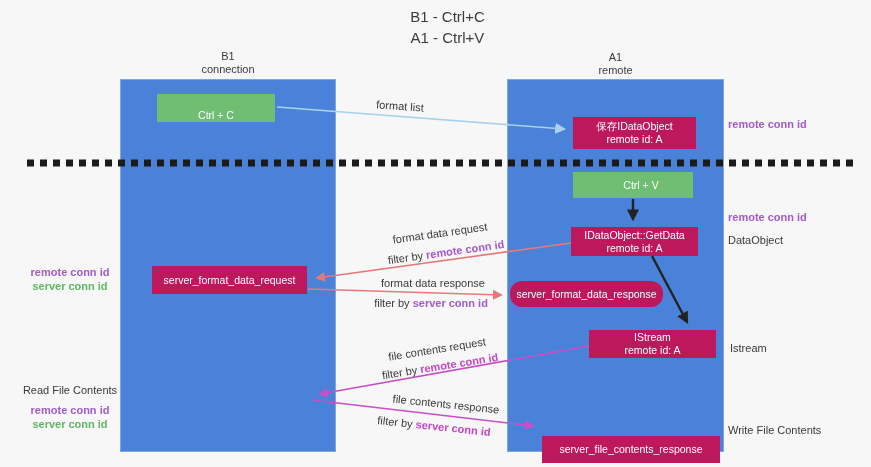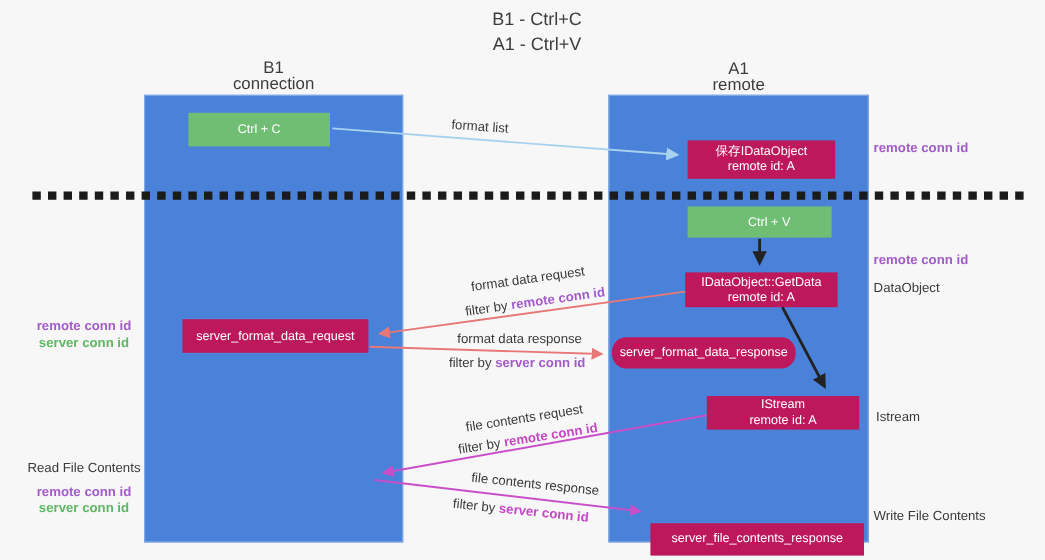--- a/index.html
+++ b/index.html
@@ -11,21 +11,21 @@
   }
   .abs { position:absolute; }
   .title {
     left:12px; top:6px; width:871px; text-align:center;
     font-size:15px; line-height:21px; color:#3c3c3c;
   }
   .col {
     background:#4a82d9; border:1px solid #7ea6e4;
   }
   .col-header {
-    text-align:center; font-size:14px; line-height:13px; color:#3b3b3b;
+    text-align:center; font-size:11px; line-height:13px; color:#3b3b3b;
   }
   .box {
     display:flex; flex-direction:column; align-items:center; justify-content:center;
     color:#ffffff; font-size:10.5px; line-height:13px; white-space:nowrap;
     text-align:center;
   }
   .box.green  { background:#6fbe73; }
   .box.orange { background:#be185d; }
   .lbl {
     font-size:11px; white-space:nowrap; color:#3a3a3a;
@@ -52,21 +52,21 @@
     <div>connection</div>
   </div>
   <div class="abs col-header" style="left:507px; top:51px; width:217px;">
     <div>A1</div>
     <div>remote</div>
   </div>
 
   <div class="abs col" style="left:120px; top:79px; width:216px; height:373px;"></div>
   <div class="abs col" style="left:507px; top:79px; width:217px; height:373px;"></div>
 
-  <div class="abs box green" style="left:157px; top:94px; width:118px; height:28px;">
+  <div class="abs box green" style="left:157px; top:94px; width:118px; height:28px;justify-content:flex-end;">
     <div>Ctrl + C</div>
   </div>
 
   <div class="abs box orange" style="left:573px; top:117px; width:123px; height:32px;">
     <div>保存IDataObject</div>
     <div>remote id: A</div>
   </div>
 
   <div class="abs box green" style="left:573px; top:172px; width:120px; height:26px;padding-left:16px;">
     <div>Ctrl + V</div>

